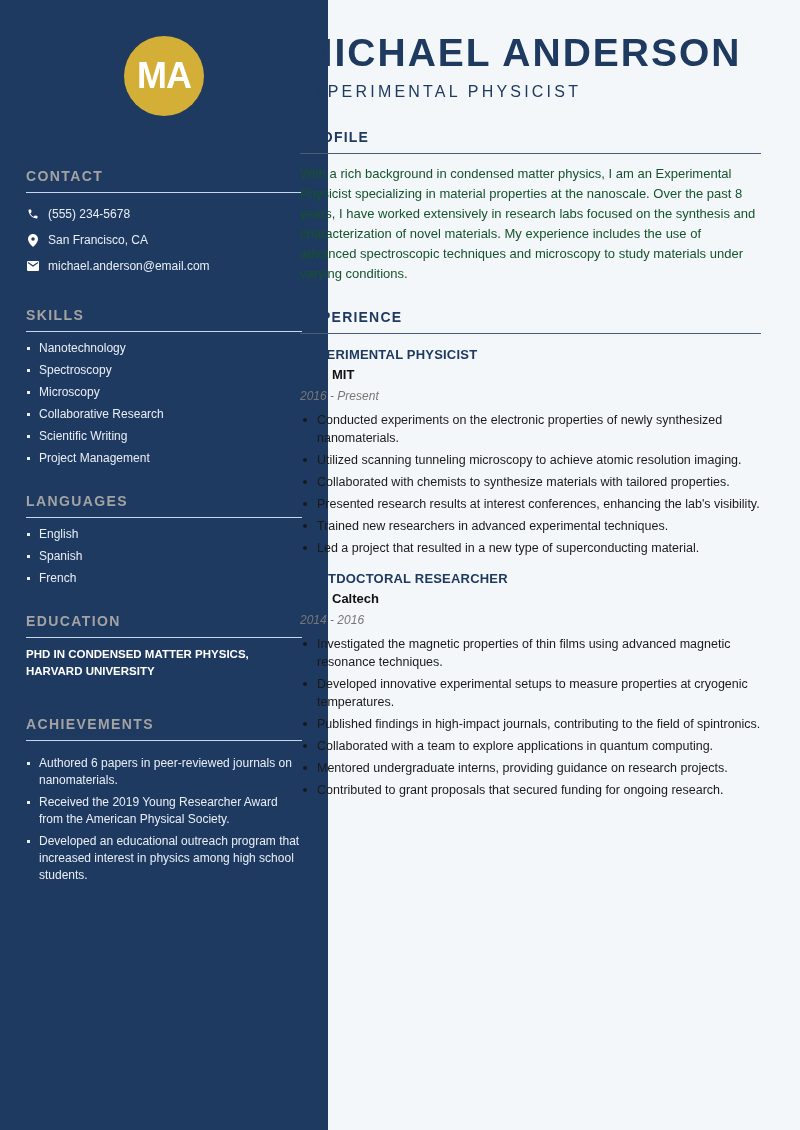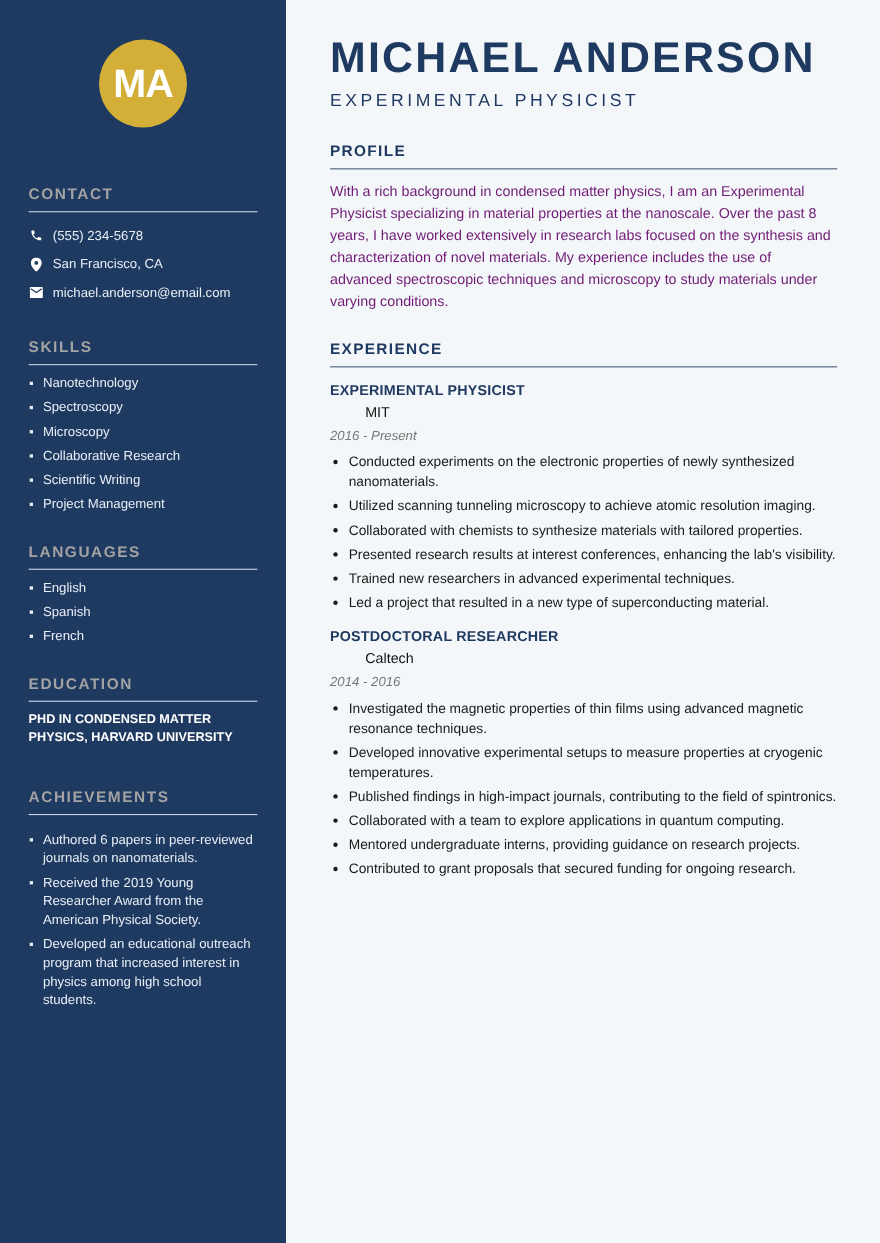--- a/index.html
+++ b/index.html
@@ -5,21 +5,21 @@
   * { box-sizing: border-box; margin: 0; padding: 0; }
   html, body { width: 800px; height: 1130px; }
   body {
     font-family: "Liberation Sans", "DejaVu Sans", sans-serif;
     background: #f4f7f9;
     position: relative;
     overflow: hidden;
   }
   .sidebar {
     position: absolute; left: 0; top: 0;
-    width: 260px; height: 1130px;
+    width: 328px; height: 1130px;
     background: #1f3a60;
     color: #ffffff;
     padding: 36px 26px 0 26px;
   }
   .avatar {
     width: 80px; height: 80px;
     border-radius: 50%;
     background: #d4af37;
     margin: 0 auto;
     display: flex; align-items: center; justify-content: center;
@@ -94,31 +94,31 @@
     font-weight: bold;
     letter-spacing: 1.2px;
     color: #1f3a60;
     padding-bottom: 8px;
     border-bottom: 1.5px solid #4a5d78;
     margin-bottom: 10px;
   }
   .profile-text {
     font-size: 13px;
     line-height: 20px;
-    color: #701a75;
+    color: #14532d;
   }
   .job-title {
     font-size: 13px;
     font-weight: bold;
     color: #1f3a60;
     letter-spacing: 0.2px;
   }
   .company {
     font-size: 13px;
-    font-weight: normal;
+    font-weight: bold;
     color: #111;
     margin-top: 5px;
     padding-left: 32px;
   }
   .dates {
     font-size: 12px;
     font-style: italic;
     color: #777;
     margin-top: 7px;
   }

